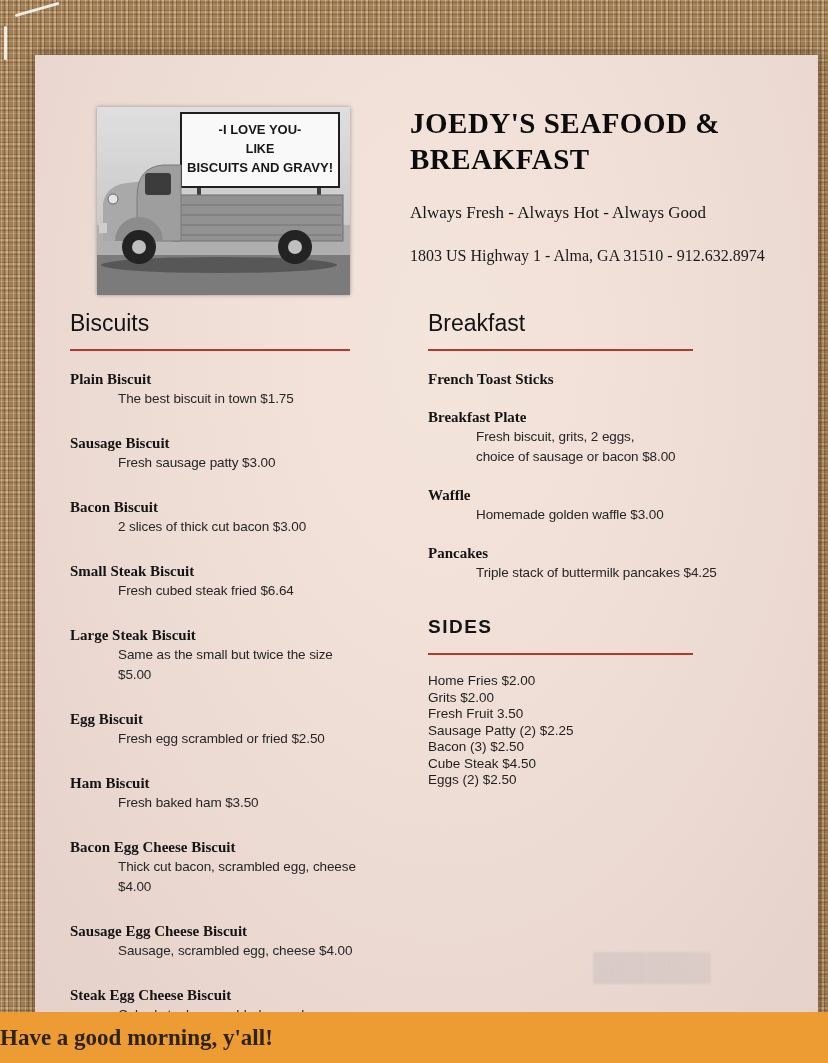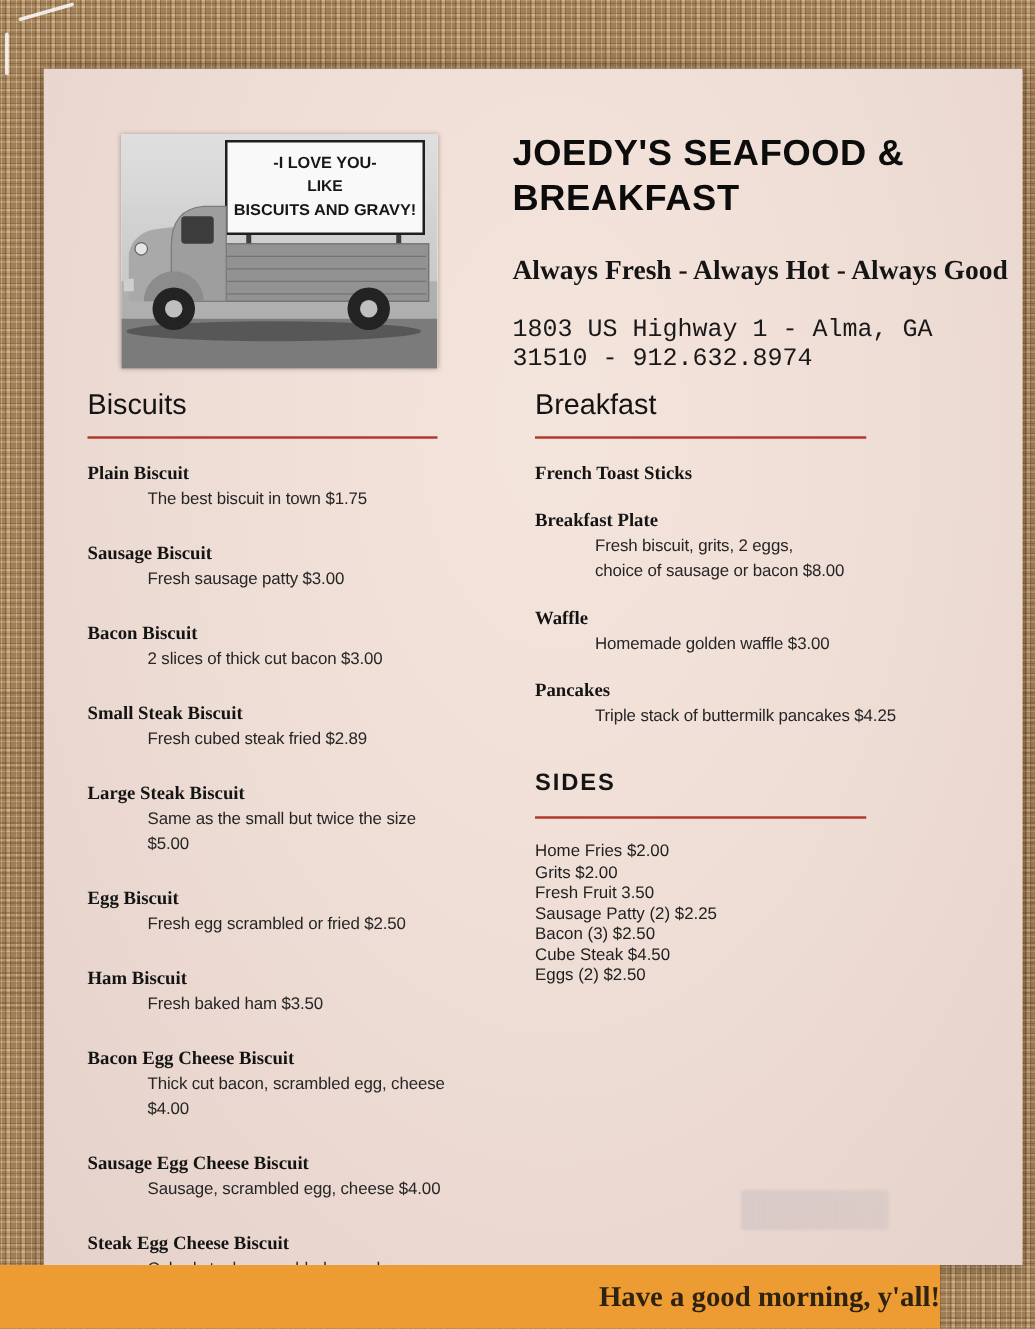--- a/index.html
+++ b/index.html
@@ -18,42 +18,42 @@
   .artifact.a1{left:14px;top:8px;width:46px;height:3px;transform:rotate(-16deg);}
   .artifact.a2{left:4px;top:26px;width:3px;height:34px;}
   .page{
     position:absolute;left:35px;top:55px;width:783px;height:957px;
     background:radial-gradient(ellipse at 52% 30%, #f4e5dc 0%, #eeddd5 50%, #e4d1ca 100%);
     box-shadow:0 0 14px rgba(55,35,15,.55);
   }
   .photo{position:absolute;left:62px;top:52px;width:253px;height:188px;filter:grayscale(1) contrast(1.03);box-shadow:0 0 4px rgba(0,0,0,.35);}
   .photo svg{display:block;width:100%;height:100%;}
   .header{position:absolute;left:375px;top:50px;width:406px;color:#0e0e0e;}
-  .title{font-size:29px;line-height:36px;font-weight:700;letter-spacing:.5px;color:#0c0c0c;}
-  .tagline{margin-top:26px;font-family:"Liberation Serif",serif;font-weight:700;font-size:22px;color:#151515;}
-  .address{margin-top:24px;font-family:Liberation Mono, monospace;font-size:20px;color:#191919;}
+  .title{font-size:29px;line-height:36px;font-weight:700;letter-spacing:.5px;color:#0c0c0c;font-family:Liberation Serif, serif;}
+  .tagline{margin-top:26px;font-family:"Liberation Serif",serif;font-weight:400;font-size:17px;color:#151515;}
+  .address{margin-top:24px;font-family:Liberation Serif, serif;font-size:16px;color:#191919;}
   .col{position:absolute;top:252px;}
   .col-biscuits{left:35px;width:295px;}
   .col-breakfast{left:393px;width:302px;}
   .section-heading{margin:0;font-size:23px;font-weight:400;line-height:32px;color:#141414;}
   .rule{height:0;border:0;border-top:2px solid #b23a2c;margin:10px 0 18px 0;}
   .col-biscuits .rule{width:280px;}
   .col-breakfast .rule{width:265px;}
   .menu-item{margin-bottom:24px;}
   .col-breakfast .menu-item{margin-bottom:18px;}
   .item-name{font-weight:700;font-size:15px;line-height:20px;color:#141414;font-family:Liberation Serif, serif;}
   .item-desc{font-size:13.5px;line-height:20px;color:#262626;letter-spacing:-.1px;margin-left:48px;}
   .sides-heading{margin:28px 0 0 0;font-size:19px;font-weight:700;letter-spacing:1.5px;line-height:32px;color:#141414;}
   .sides-list{margin-top:2px;}
   .side-line{font-size:13.5px;line-height:16.5px;color:#1f1f1f;}
   .watermark{position:absolute;left:558px;top:897px;width:118px;height:32px;border-radius:2px;
     background:linear-gradient(90deg,rgba(150,150,168,.38),rgba(110,110,132,.18));filter:blur(1.2px);opacity:.55;}
   .banner{
-    position:absolute;left:0;top:1012px;width:752px;height:51px;background:#ec9c33;
-    display:flex;align-items:center;justify-content:flex-end;
+    position:absolute;left:0;top:1012px;width:828px;height:51px;background:#ec9c33;
+    display:flex;align-items:center;justify-content:flex-start;
   }
   .banner-text{font-family:"Liberation Serif",serif;font-size:23px;font-weight:600;color:#2f2310;}
 </style>
 </head>
 <body>
 
 <div class="canvas">
   <div class="artifact a1"></div>
   <div class="artifact a2"></div>
 
@@ -115,21 +115,21 @@
       <div class="menu-item">
         <div class="item-name">Sausage Biscuit</div>
         <div class="item-desc">Fresh sausage patty $3.00</div>
       </div>
       <div class="menu-item">
         <div class="item-name">Bacon Biscuit</div>
         <div class="item-desc">2 slices of thick cut bacon $3.00</div>
       </div>
       <div class="menu-item">
         <div class="item-name">Small Steak Biscuit</div>
-        <div class="item-desc">Fresh cubed steak fried $2.89</div>
+        <div class="item-desc">Fresh cubed steak fried $6.64</div>
       </div>
       <div class="menu-item">
         <div class="item-name">Large Steak Biscuit</div>
         <div class="item-desc">Same as the small but twice the size $5.00</div>
       </div>
       <div class="menu-item">
         <div class="item-name">Egg Biscuit</div>
         <div class="item-desc">Fresh egg scrambled or fried $2.50</div>
       </div>
       <div class="menu-item">

